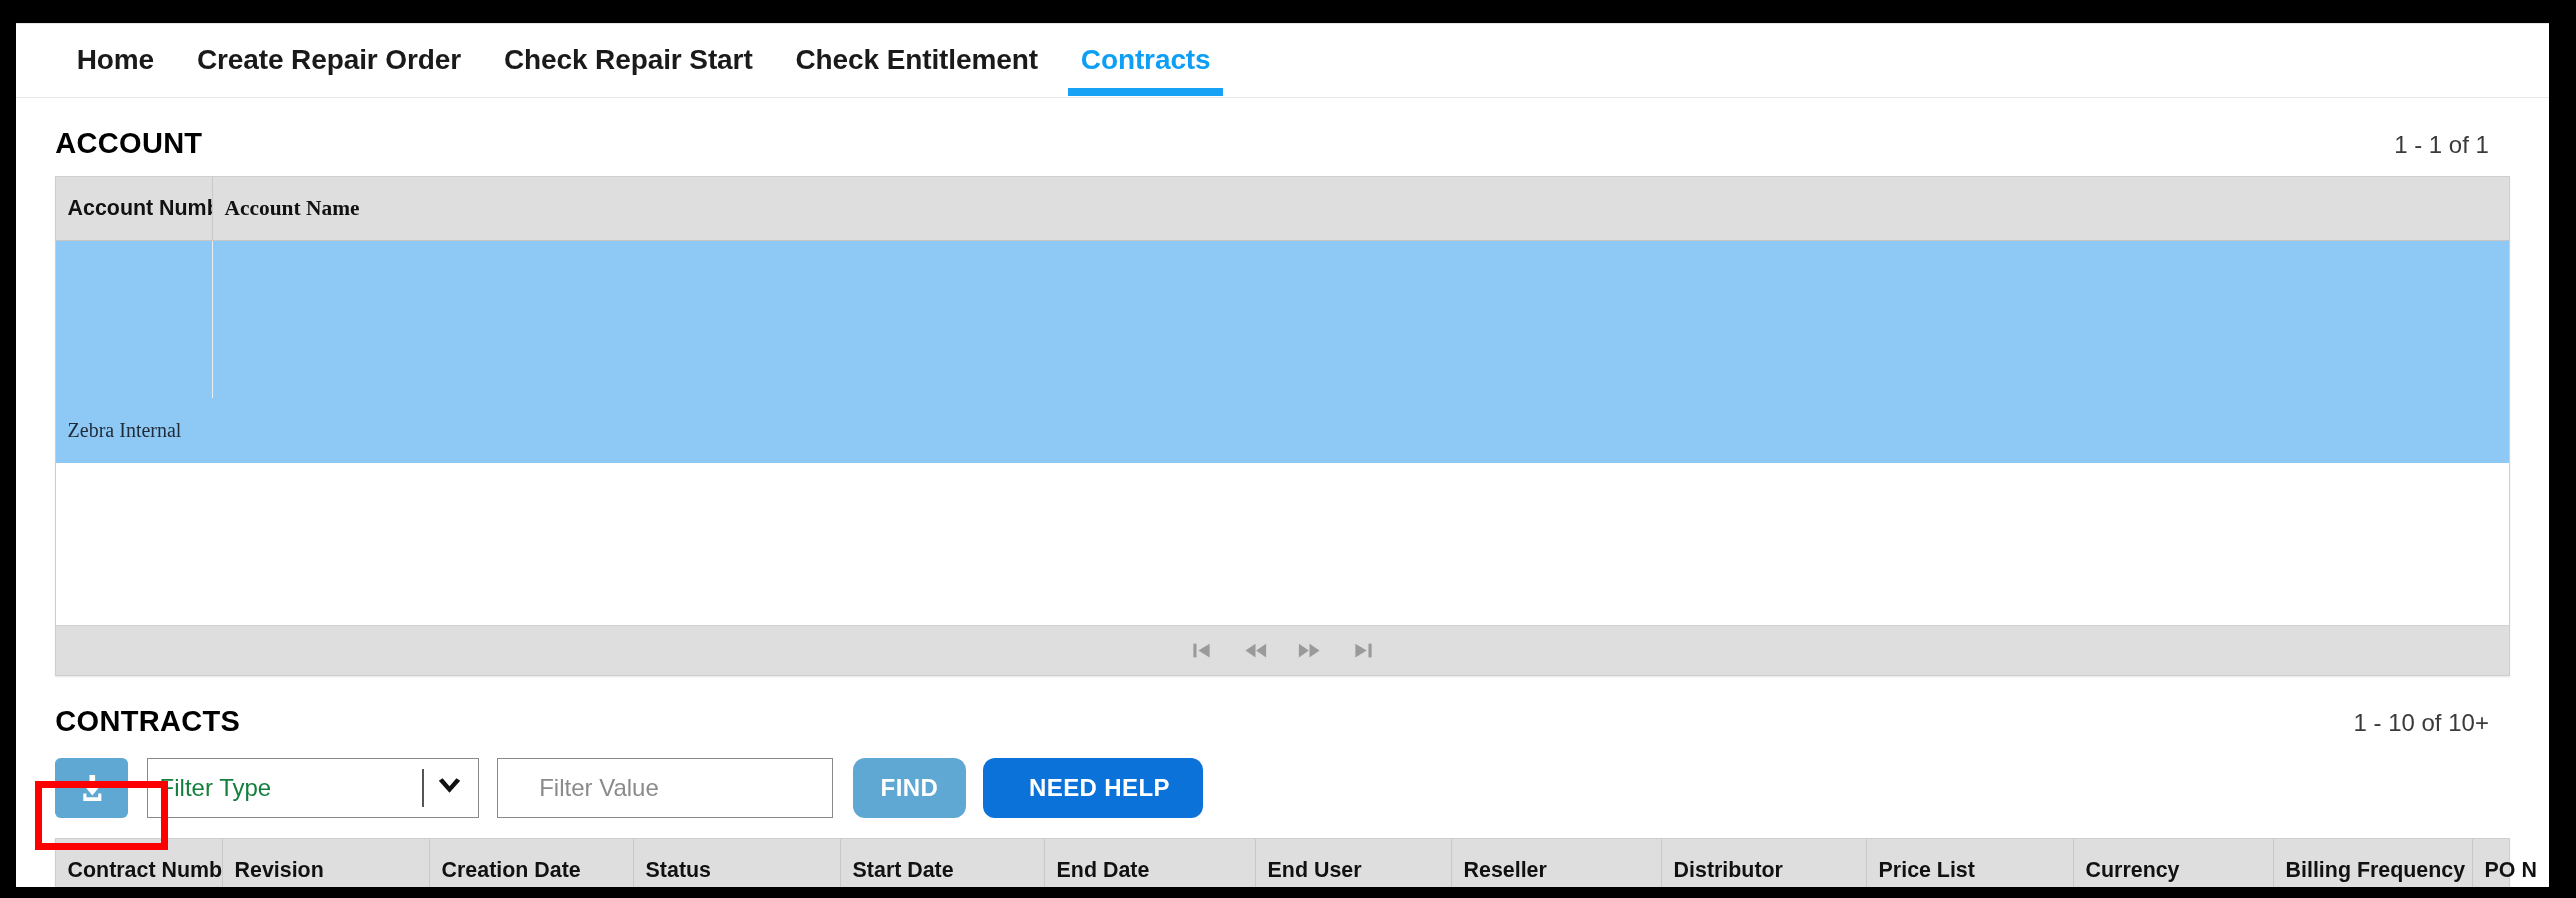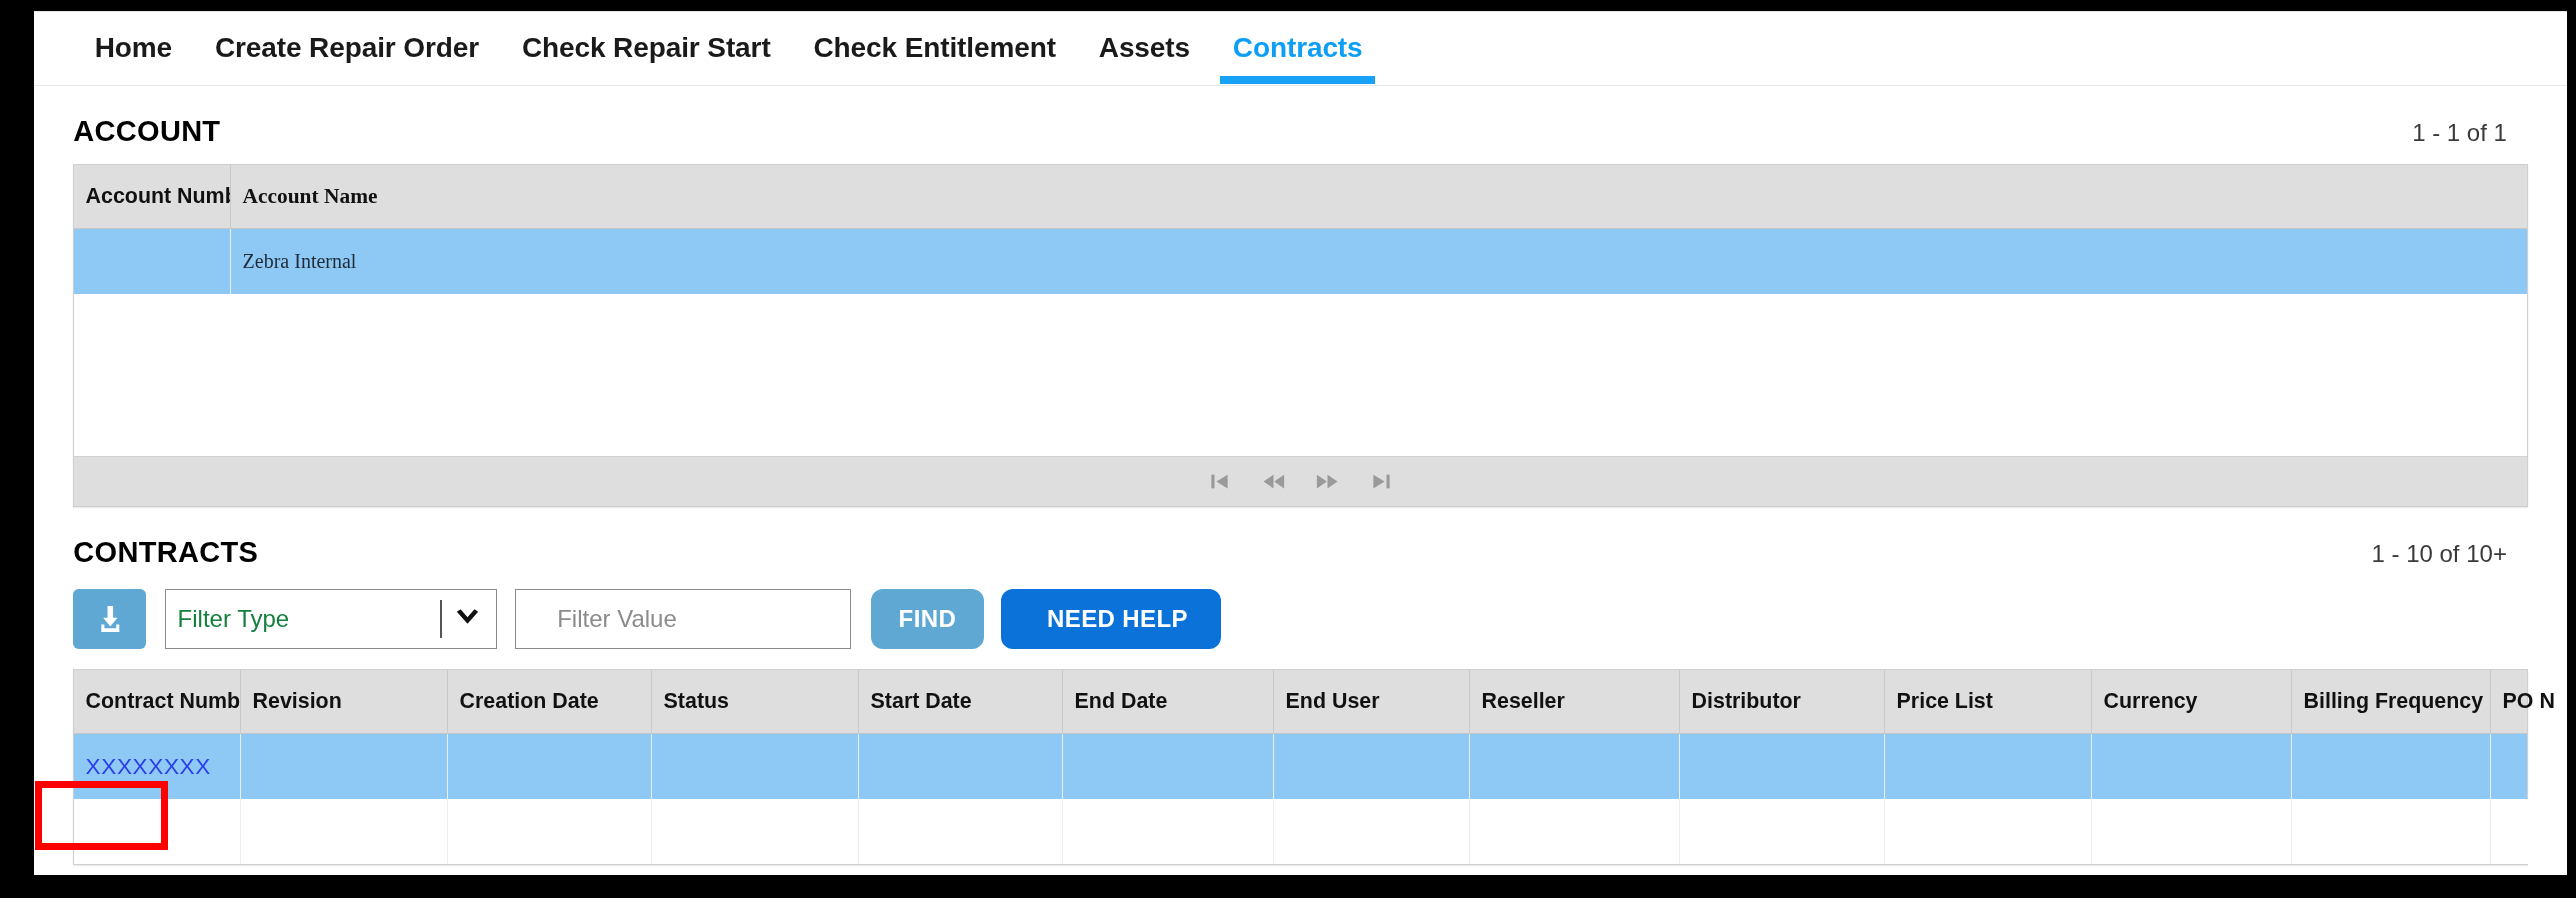--- a/index.html
+++ b/index.html
@@ -16,26 +16,25 @@
   #viewport {
     position: relative;
     width: 2576px;
     height: 899px;
     background: #000000;
   }
 
   #page {
     position: absolute;
     left: 16.3px;
-    top: 11px;
+    top: 23px;
     width: 2533px;
     height: 864px;
     background: #ffffff;
     overflow: hidden;
-    margin-left: 18px;
   }
 
   
   #navbar {
     position: relative;
     height: 75px;
     border-top: 1.9px solid #e6e6e6;
     border-bottom: 1.9px solid #e6e6e6;
     background: #ffffff;
     padding-left: 39px;
@@ -107,21 +106,21 @@
     height: 63px;
     display: flex;
     align-items: center;
     padding: 0 11.3px;
     border-right: 1.3px solid #c9c9c9;
     white-space: nowrap;
     overflow: hidden;
   }
   .grid-head .cell:last-child { border-right: none; }
 
-  .grid-body .row { display: flex; }
+  .grid-body .row { display: flex; flex-direction: column; }
   .grid-body .row.selected { background: #8ec9f5; }
   .grid-body .cell {
     font-size: 20px;
     color: #1f2b38;
     height: 65px;
     display: flex;
     align-items: center;
     padding: 0 11.3px;
     border-right: 1.3px solid #e9eef2;
     white-space: nowrap;
@@ -267,23 +266,20 @@
         <span>Home</span>
       </div>
       <div class="tab">
         <span>Create Repair Order</span>
       </div>
       <div class="tab">
         <span>Check Repair Start</span>
       </div>
       <div class="tab">
         <span>Check Entitlement</span>
-      </div>
-      <div class="tab">
-        <span>Assets</span>
       </div>
       <div class="tab active">
         <span>Contracts</span>
       </div>
     </div>
 
     <div class="section-head">
       <div class="section-title">ACCOUNT</div>
       <div class="section-count">1 - 1 of 1</div>
     </div>

